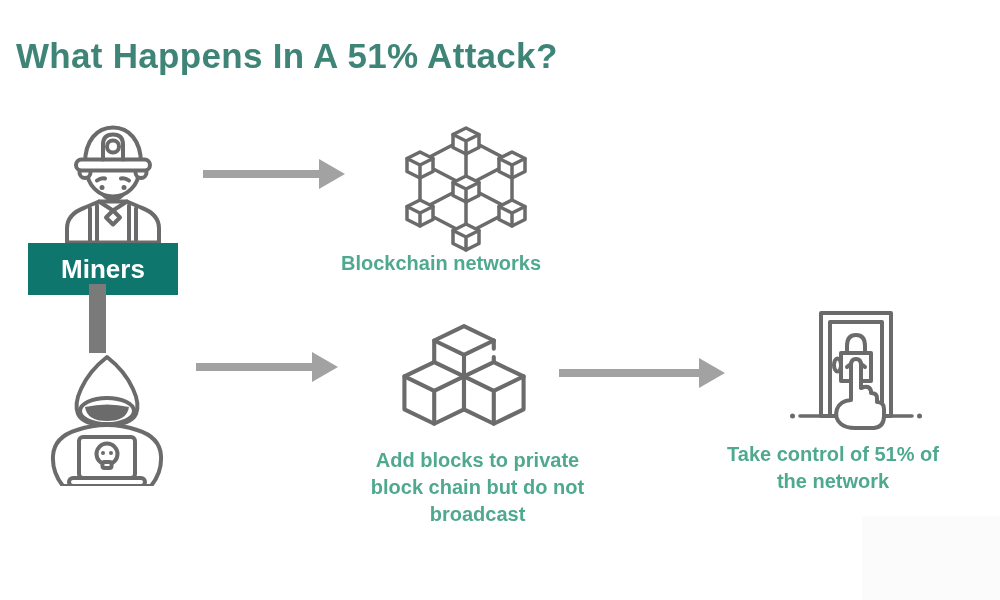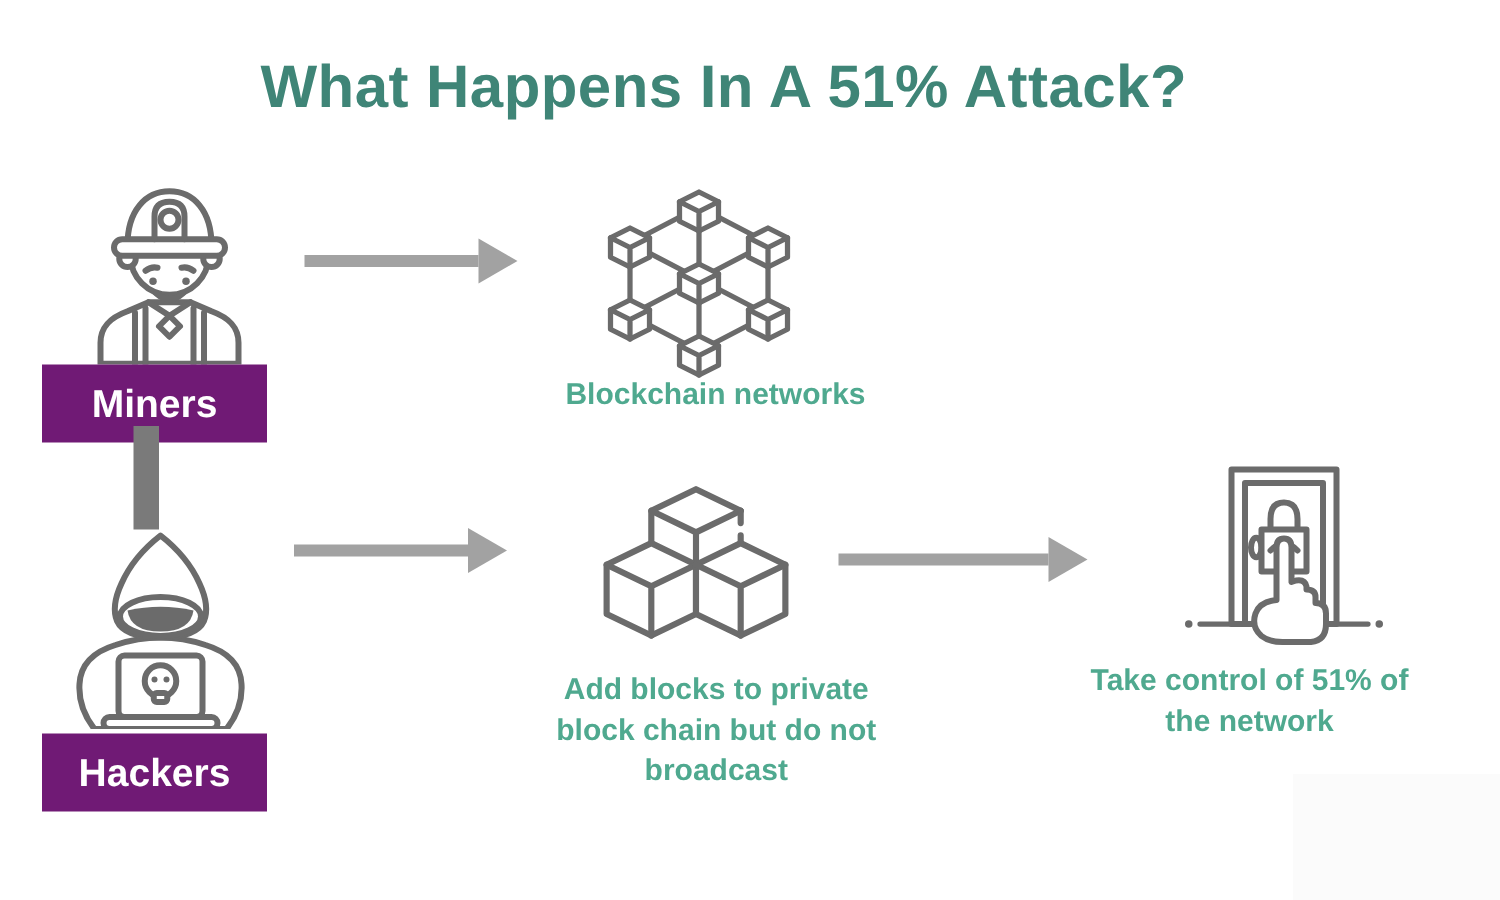--- a/index.html
+++ b/index.html
@@ -5,31 +5,31 @@
   html, body { margin: 0; padding: 0; background: #ffffff; }
   .canvas {
     position: relative;
     width: 1000px; height: 600px;
     background: #ffffff;
     overflow: hidden;
     font-family: "Liberation Sans", sans-serif;
   }
   .title {
     position: absolute;
-    left: 0; top: 36px; width: 965px;
-    text-align: center;
-    font-size: 40px;
+    left: 16px; top: 36px; width: 965px;
+    text-align: left;
+    font-size: 35px;
     font-weight: bold;
     letter-spacing: 0.3px;
     color: #3f8577;
   }
   .banner {
     position: absolute;
     left: 28px; width: 150px; height: 52px;
-    background: #701a75;
+    background: #0f766e;
     display: flex; align-items: center; justify-content: center;
   }
   .banner span {
     color: #ffffff;
     font-size: 26px;
     font-weight: bold;
   }
   #miners-banner { top: 243px; }
   #hackers-banner { top: 489px; }
   .vbar {
@@ -56,21 +56,21 @@
   #cubes-icon     { left: 397px; top: 321px; width: 134px; height: 113px; }
   #door-icon      { left: 788px; top: 304px; width: 136px; height: 130px; }
   .step-label {
     position: absolute;
     text-align: center;
     font-size: 20px;
     font-weight: bold;
     color: #4fa98f;
     line-height: 1.35;
   }
-  #label-blockchain { left: 352px; top: 250px; width: 250px; }
+  #label-blockchain { left: 316px; top: 250px; width: 250px; }
   #label-private    { left: 360px; top: 447px; width: 235px; }
   #label-control    { left: 712px; top: 441px; width: 242px; }
   .corner-shade {
     position: absolute;
     left: 862px; top: 516px; width: 138px; height: 84px;
     background: #fbfbfb;
   }
   svg .ln   { fill: none; stroke: #6b6b6b; stroke-width: 4; stroke-linecap: round; stroke-linejoin: round; }
   svg .lnW  { fill: #ffffff; stroke: #6b6b6b; stroke-width: 4; stroke-linecap: round; stroke-linejoin: round; }
   svg .fillG{ fill: #6b6b6b; stroke: none; }
@@ -114,23 +114,20 @@
     <ellipse class="lnW" cx="65" cy="59" rx="27" ry="13"></ellipse>
     <path class="fillG" d="M43,55 Q65,50 87,55 Q85,69 65,69 Q45,69 43,55 Z"></path>
     <rect class="lnW" x="37" y="85" width="56" height="41" rx="4"></rect>
     <circle class="lnW" cx="65" cy="102" r="10.5"></circle>
     <rect class="lnW" x="60.5" y="110" width="9" height="6" rx="2"></rect>
     <circle class="fillG" cx="61" cy="101" r="2"></circle>
     <circle class="fillG" cx="69" cy="101" r="2"></circle>
     <rect class="lnW" x="27" y="126" width="76" height="8" rx="4"></rect>
   </svg>
 
-  <div id="hackers-banner" class="banner">
-    <span>Hackers</span>
-  </div>
 
   <div id="arrow-1" class="arrow">
     <div class="shaft"></div>
     <div class="head"></div>
   </div>
   <div id="arrow-2" class="arrow">
     <div class="shaft"></div>
     <div class="head"></div>
   </div>
   <div id="arrow-3" class="arrow">

